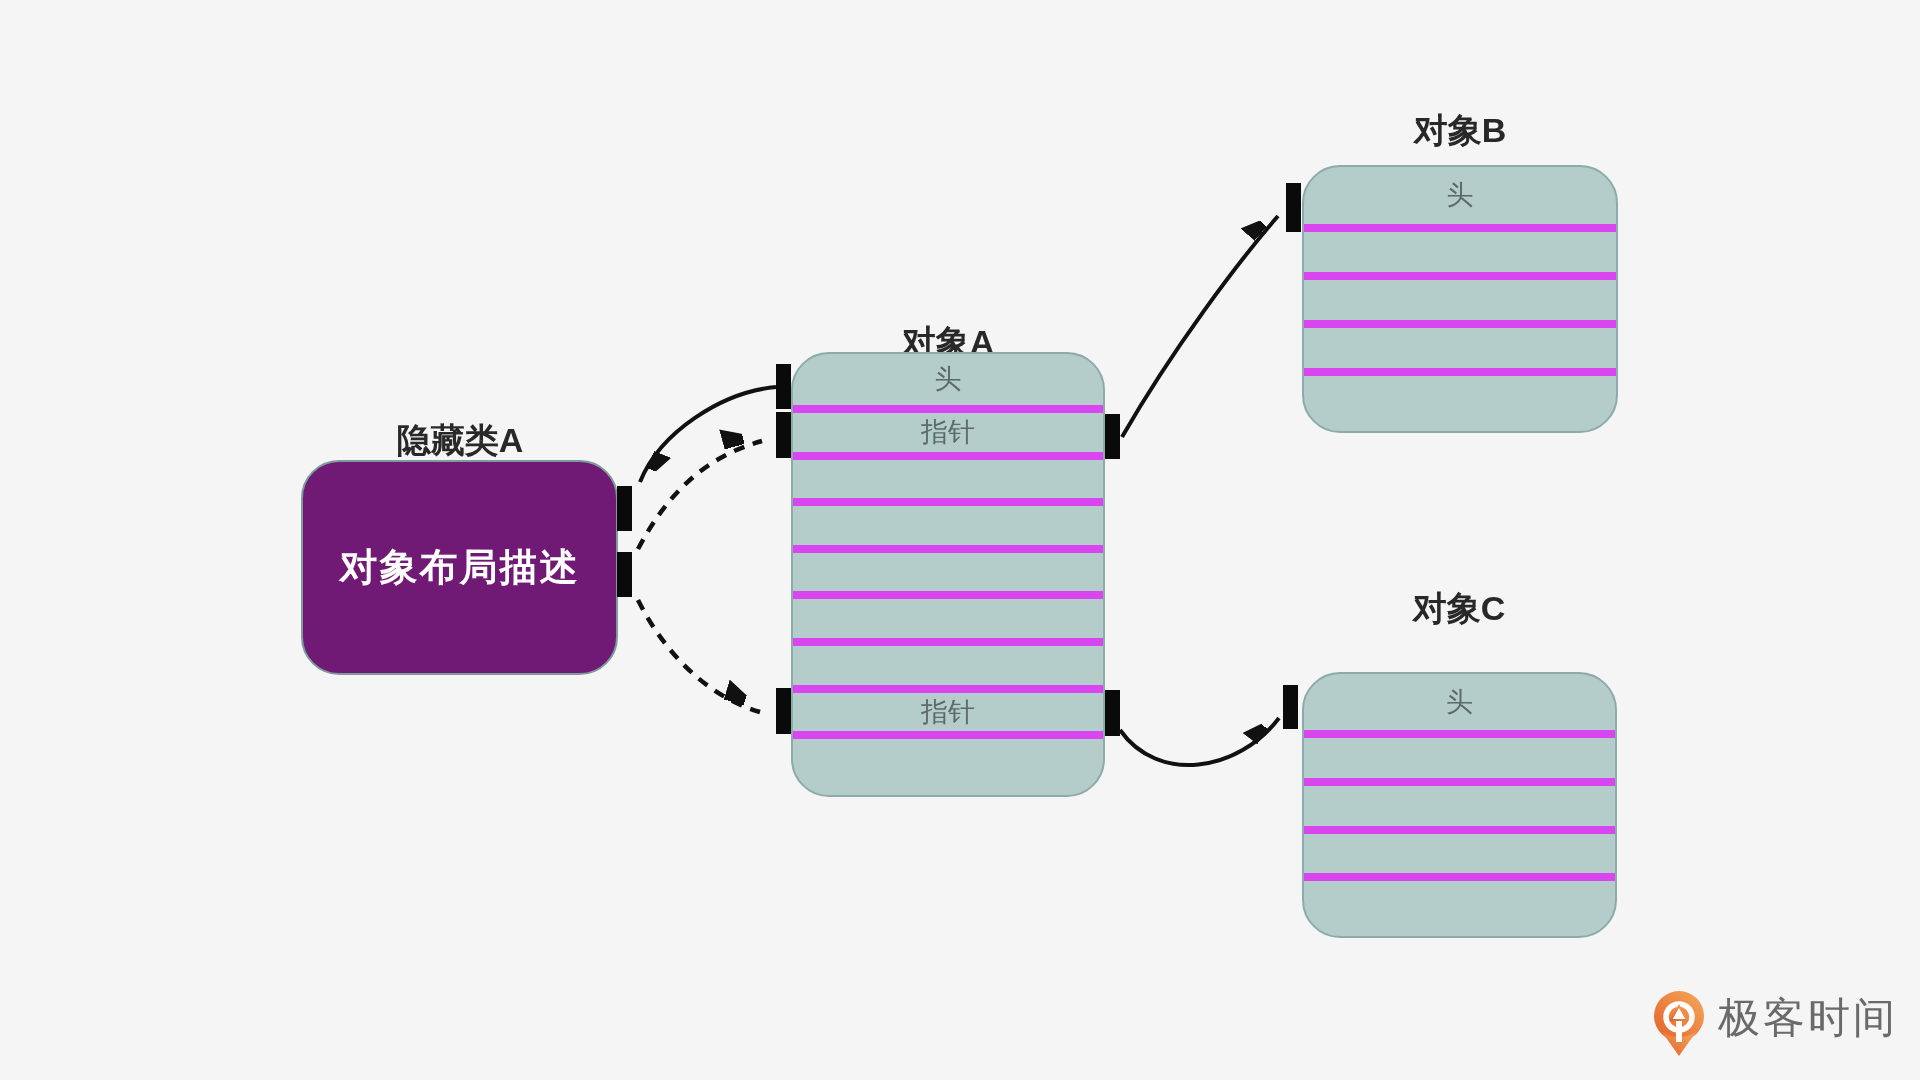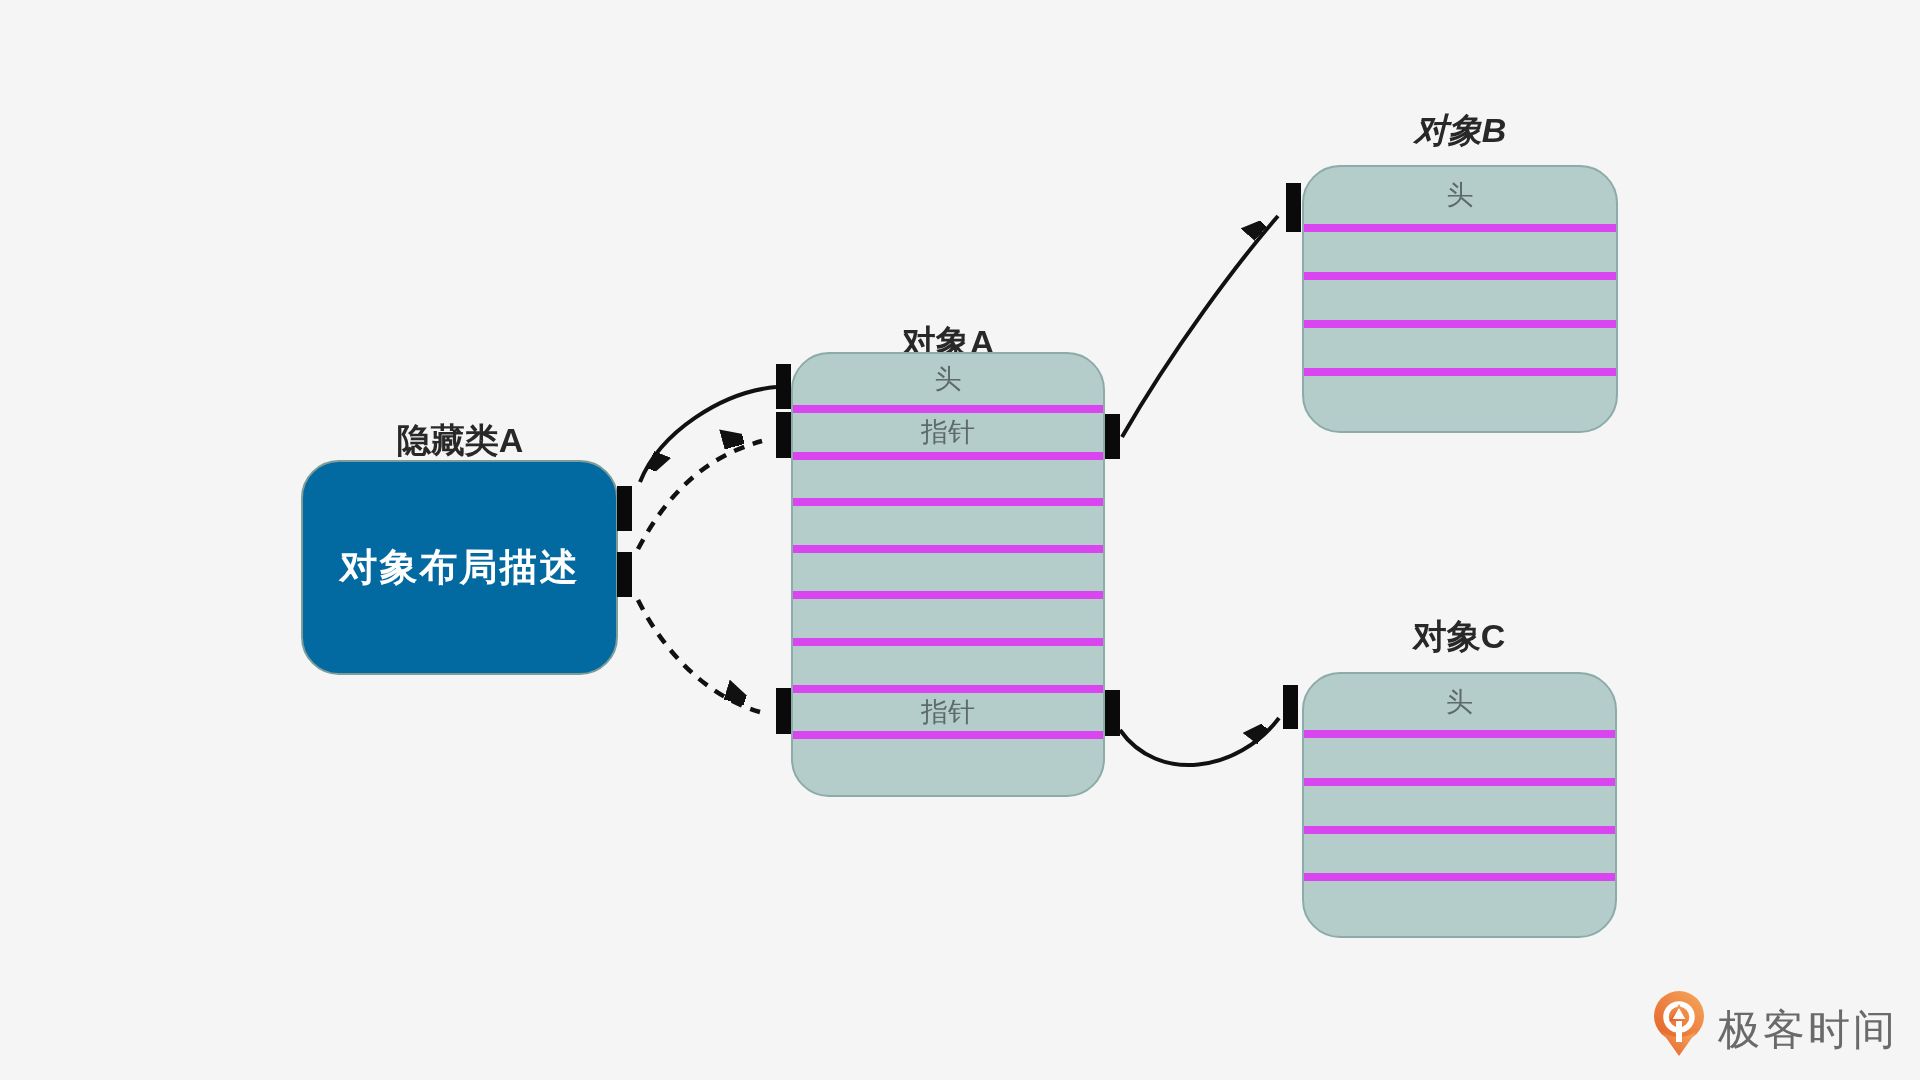--- a/index.html
+++ b/index.html
@@ -15,21 +15,21 @@
   
   .box-title{
     position:absolute;transform:translateX(-50%);
     font-size:34px;font-weight:bold;color:#282828;white-space:nowrap;
   }
   
   .box{
     position:absolute;border-radius:38px;box-sizing:border-box;
   }
   .hidden-box{
-    background:#0369a1;border:2px solid #7d9c9a;
+    background:#701a75;border:2px solid #7d9c9a;
     display:flex;align-items:center;justify-content:center;
   }
   .hidden-box .hidden-body{
     color:#ffffff;font-size:38px;font-weight:bold;letter-spacing:2px;
   }
   .cell-box{
     background:#b4cdca;border:2px solid #8caba9;overflow:hidden;
   }
   .rows{position:absolute;inset:0;display:flex;flex-direction:column;}
   .row{
@@ -41,36 +41,36 @@
   .box-a .row:last-child{flex:1.45;}
   .box-b .row:first-child,.box-c .row:first-child{flex:1.42;}
   .box-b .row:last-child,.box-c .row:last-child{flex:1.38;}
   .row-label{font-size:27px;color:#5d6a6a;}
   
   .port{position:absolute;width:15px;background:#0a0a0a;}
   
   svg.arrows{position:absolute;inset:0;pointer-events:none;}
   
   .logo{
-    position:absolute;left:1652px;top:990px;display:flex;align-items:flex-end;
+    position:absolute;left:1652px;top:990px;display:flex;align-items:flex-start;
   }
   .logo-text{
     font-size:42px;color:#6a6a6a;margin-left:12px;letter-spacing:3px;
     font-weight:500;
   }
 </style>
 </head>
 <body>
 
 <div class="canvas">
 
   <div class="box-title" style="left:460px;top:418px;">隐藏类A</div>
   <div class="box-title" style="left:948px;top:294px;margin-top:26px;">对象A</div>
-  <div class="box-title" style="left:1460px;top:108px;font-style:italic;">对象B</div>
-  <div class="box-title" style="left:1459px;top:614px;">对象C</div>
+  <div class="box-title" style="left:1460px;top:108px;">对象B</div>
+  <div class="box-title" style="left:1459px;top:586px;">对象C</div>
 
   <div class="box hidden-box" style="left:301px;top:460px;width:317px;height:215px;">
     <div class="hidden-body">对象布局描述</div>
   </div>
 
   <div class="box cell-box box-a" style="left:791px;top:352px;width:314px;height:445px;">
     <div class="rows">
         <div class="row">
           <span class="row-label">头</span>
         </div>

